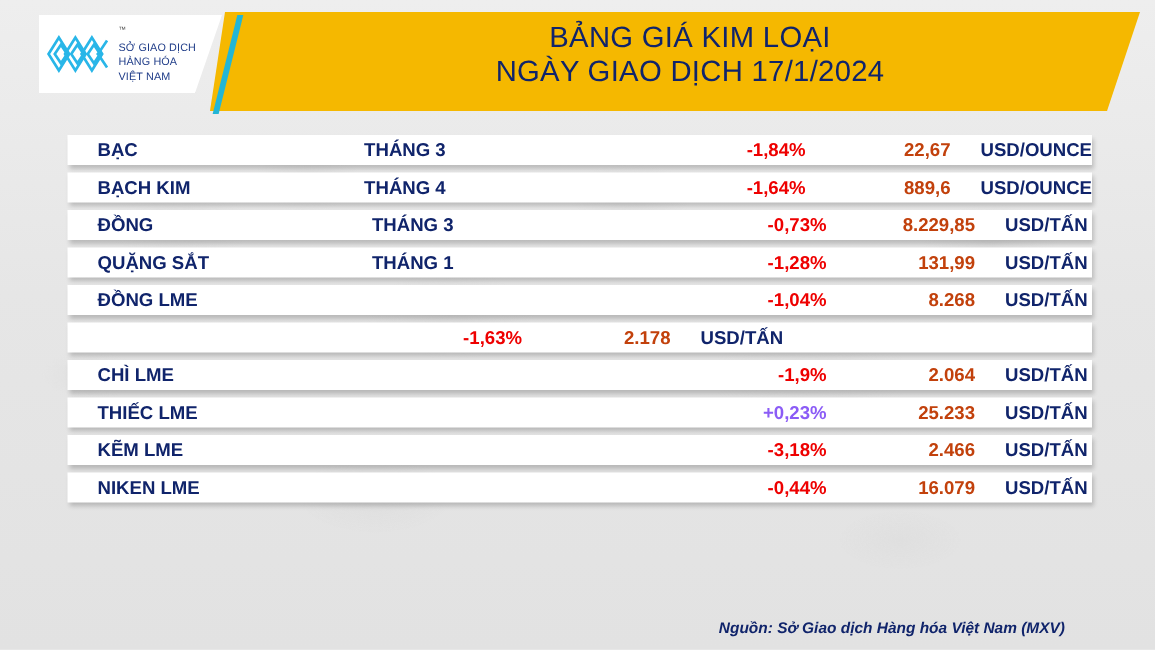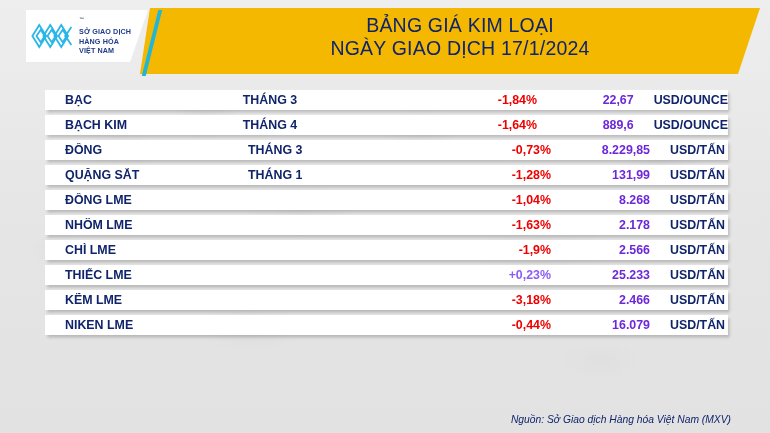--- a/index.html
+++ b/index.html
@@ -93,21 +93,21 @@
   .logo-mark {
     width: 44px;
     height: 34px;
     flex: 0 0 auto;
   }
 
   .logo-text {
     margin-left: 4px;
     color: #1f3c88;
     font-size: 7.2px;
-    font-weight: bold;
+    font-weight: normal;
     line-height: 1.32;
     letter-spacing: .1px;
     white-space: nowrap;
   }
   .logo-text .tm {
     font-size: 5px;
     vertical-align: super;
     color: #555;
   }
 
@@ -166,39 +166,39 @@
     text-align: right;
     padding-right: 17px;
     white-space: nowrap;
   }
   .c-change.down { color: #ee0000; text-align: right; }
   .c-change.up   { color: #8b5cf6; }
 
   .c-price {
     width: 82px;
     text-align: right;
-    color: #6d28d9;
+    color: #c2410c;
     white-space: nowrap;
   }
 
   .c-unit {
     flex: 1;
     padding-left: 20px;
     color: #10246b;
     white-space: nowrap;
   }
 
   
   #footer {
     position: absolute;
-    right: 39px;
+    right: 60px;
     bottom: 8px;
     color: #10246b;
     font-size: 10.3px;
-    font-weight: normal;
+    font-weight: bold;
     font-style: italic;
     white-space: nowrap;
   }
 </style>
 </head>
 <body>
 
 <div id="page">
 
   <div id="map-watermark"></div>
@@ -265,31 +265,30 @@
         <div class="c-unit">USD/TẤN</div>
       </div>
       <div class="row">
         <div class="c-name">ĐỒNG LME</div>
         <div class="c-month"></div>
         <div class="c-change down">-1,04%</div>
         <div class="c-price">8.268</div>
         <div class="c-unit">USD/TẤN</div>
       </div>
       <div class="row">
-        <div class="c-name">NHÔM LME</div>
         <div class="c-month"></div>
         <div class="c-change down">-1,63%</div>
         <div class="c-price">2.178</div>
         <div class="c-unit">USD/TẤN</div>
       </div>
       <div class="row">
         <div class="c-name">CHÌ LME</div>
         <div class="c-month"></div>
         <div class="c-change down">-1,9%</div>
-        <div class="c-price">2.566</div>
+        <div class="c-price">2.064</div>
         <div class="c-unit">USD/TẤN</div>
       </div>
       <div class="row">
         <div class="c-name">THIẾC LME</div>
         <div class="c-month"></div>
         <div class="c-change up">+0,23%</div>
         <div class="c-price">25.233</div>
         <div class="c-unit">USD/TẤN</div>
       </div>
       <div class="row">

